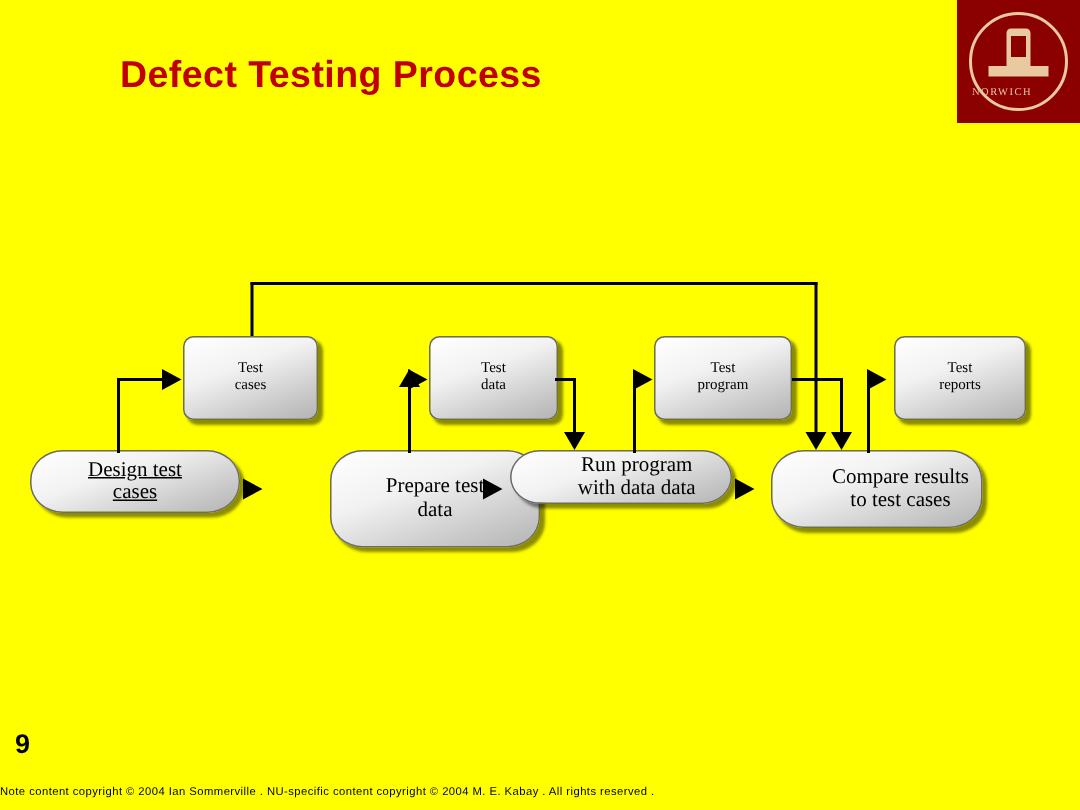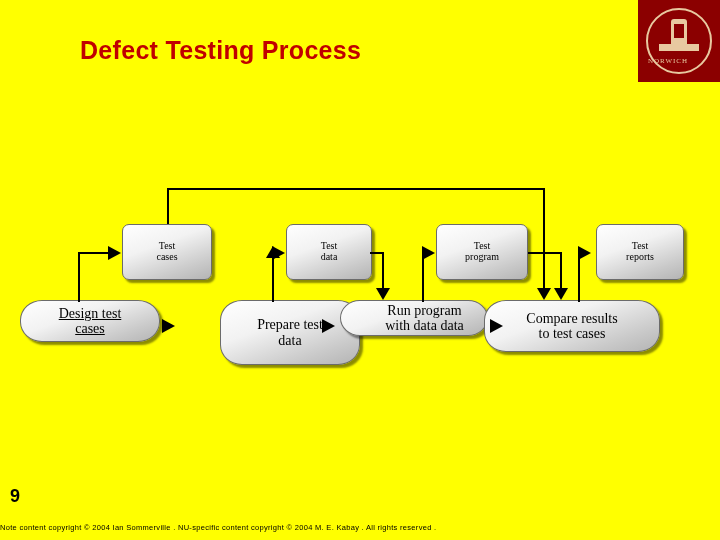--- a/index.html
+++ b/index.html
@@ -231,21 +231,21 @@
     </span>
   </div>
 
   <div class="node activity" style="left:340px; top:110px; width:148px; height:36px;padding-left:21px;">
     <span>
       <span>Run program</span>
       <span>with data data</span>
     </span>
   </div>
 
-  <div class="node activity" style="left:484px; top:110px; width:176px; height:52px;">
+  <div class="node activity" style="left:514px; top:110px; width:141px; height:52px;justify-content:flex-end;">
     <span>
       <span>Compare results</span>
       <span>to test cases</span>
     </span>
   </div>
 
   <div class="line v" style="left:78px; top:62px; height:50px;"></div>
   <div class="line h" style="left:78px; top:62px; width:32px;"></div>
   <div class="arrow right" style="left:108px; top:56px;"></div>
 

